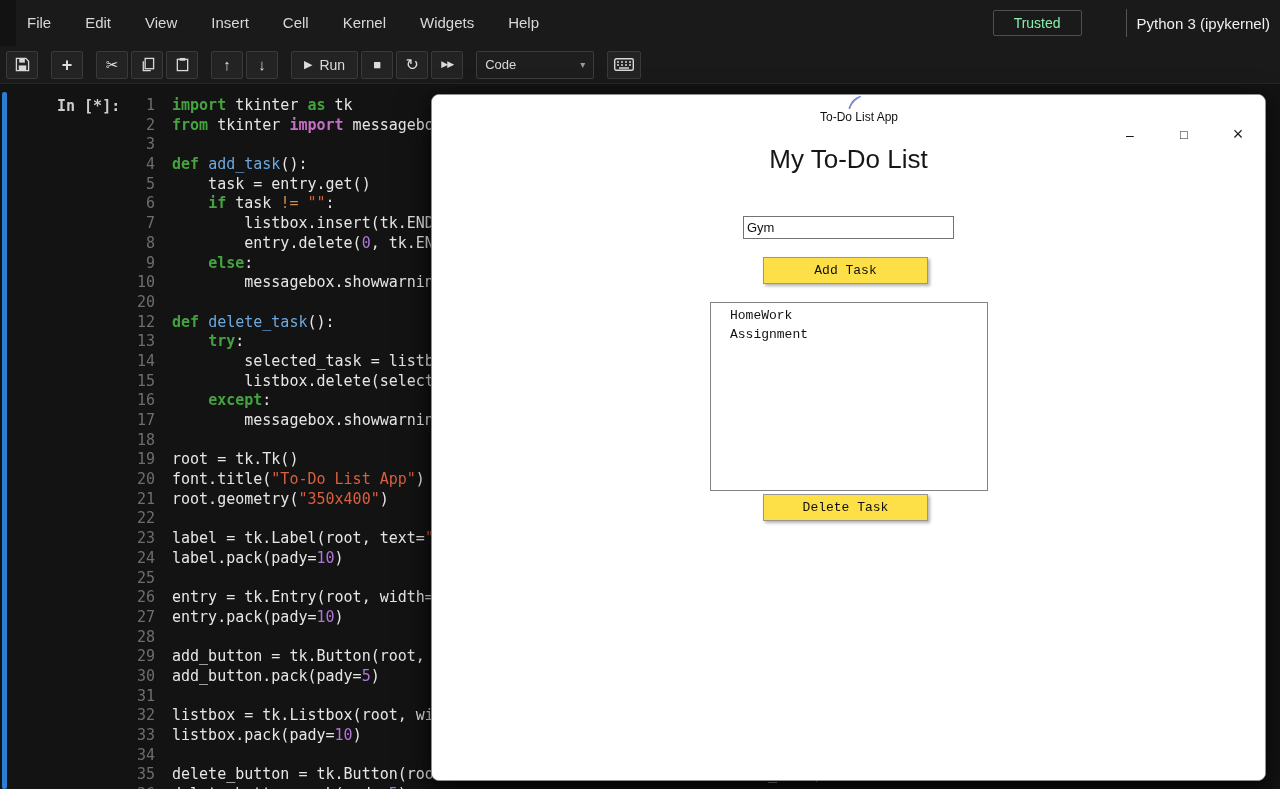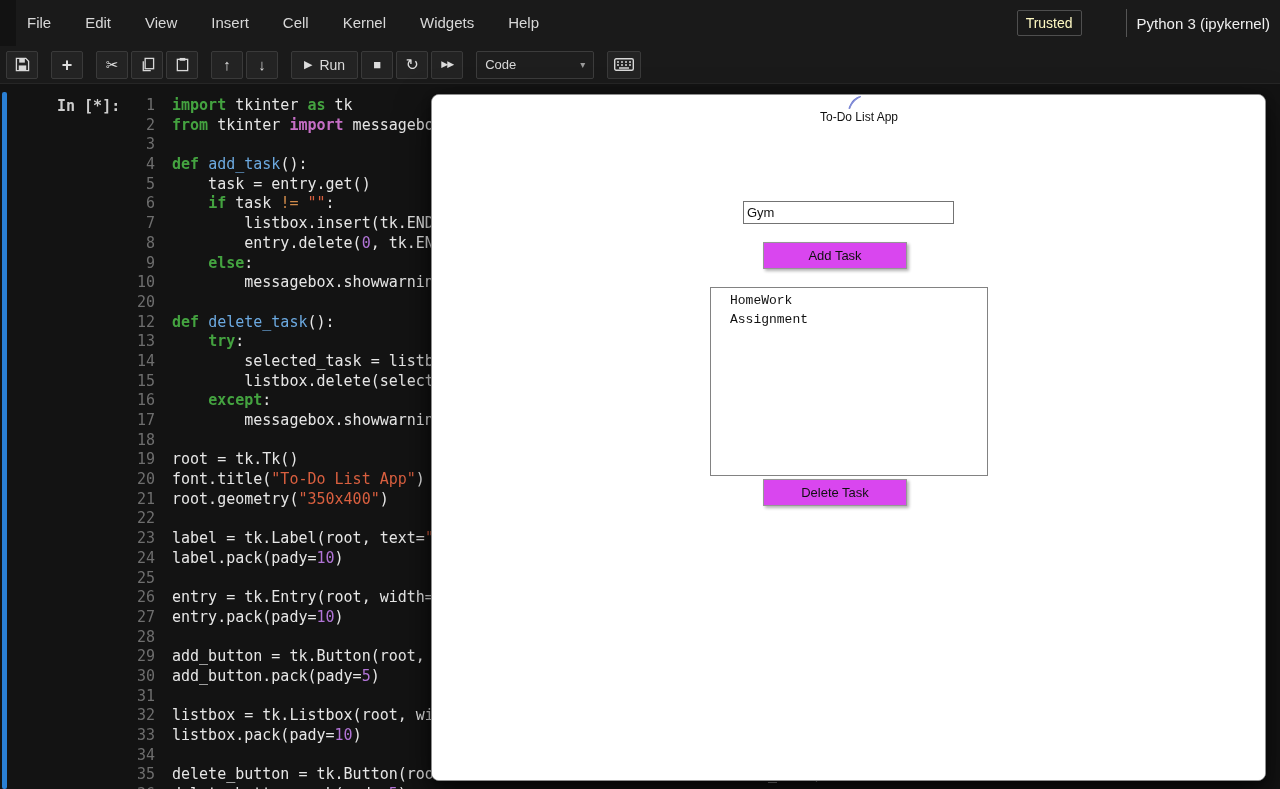--- a/index.html
+++ b/index.html
@@ -16,22 +16,22 @@
     position: absolute; left: 0; top: 0; right: 0; height: 46px;
     background: #1a1a1a;
     display: flex; align-items: center;
     color: #d8d8d8; font-size: 15px; margin-left: 16px;
   }
   .menu-items { display: flex; margin-left: -6px; }
   .menu-item { padding: 0 17px; line-height: 46px; cursor: default; }
   .trusted {
     margin-left: auto;
     border: 1px solid #4f4f4f; border-radius: 2px;
-    color: #fef9c3; font-size: 14px;
-    padding: 4px 8px;
+    color: #86efac; font-size: 14px;
+    padding: 4px 20px;
   }
   .menubar .sep { width: 1px; height: 28px; background: #555; margin: 0 10px 0 44px; }
   .kernel-name { color: #efefef; font-size: 15px; padding-right: 10px; white-space: nowrap; }
 
   
   .toolbar {
     position: absolute; left: 0; top: 46px; right: 0; height: 38px;
     background: #1a1a1a; border-bottom: 1px solid #262626;
     display: flex; align-items: center; padding-left: 6px;
   }
@@ -118,24 +118,24 @@
     text-align: center; margin-top: 15px;
     font-size: 26px; color: #161616; font-weight: 400;
   }
   .tk-entry {
     position: absolute; left: 311px; top: 72px; width: 211px; height: 23px;
     border: 1px solid #737373; background: #fff;
     font-family: "Liberation Sans", sans-serif; font-size: 13px; color: #111;
     padding: 0 0 0 3px; outline: none;
   }
   .tk-button {
-    position: absolute; left: 331px; width: 144px; height: 27px;
-    background: #d946ef; border: 1px solid #969696;
+    position: absolute; left: 331px; width: 165px; height: 27px;
+    background: #fde047; border: 1px solid #969696;
     box-shadow: 2px 2px 3px rgba(0,0,0,.3);
-    font-family: Liberation Sans, sans-serif; font-size: 13px; color: #111;
+    font-family: Liberation Mono, monospace; font-size: 13px; color: #111;
     cursor: pointer;
   }
   .tk-add-btn { top: 113px; }
   .tk-delete-btn { top: 350px; }
   .tk-listbox {
     position: absolute; left: 278px; top: 158px; width: 278px; height: 189px;
     background: #fff; border: 1px solid #828282;
     padding: 3px 0 0 19px; overflow: hidden; font-family: Liberation Mono, monospace;
   }
   .lb-item { font-size: 13px; line-height: 19px; color: #111; white-space: nowrap; }
@@ -290,20 +290,21 @@
         </svg>
     </span>
     <span class="tk-title">To-Do List App</span>
     <div class="tk-controls">
       <button class="tk-ctrl min">–</button>
       <button class="tk-ctrl max">□</button>
       <button class="tk-ctrl close">×</button>
     </div>
   </div>
   <div class="tk-content">
+    <div class="tk-heading">My To-Do List</div>
     <input class="tk-entry" type="text" value="Gym" style="">
     <button class="tk-button tk-add-btn">Add Task</button>
     <div class="tk-listbox">
         <div class="lb-item">HomeWork</div>
         <div class="lb-item">Assignment</div>
       </div>
     <button class="tk-button tk-delete-btn">Delete Task</button>
   </div>
 </div>
 

